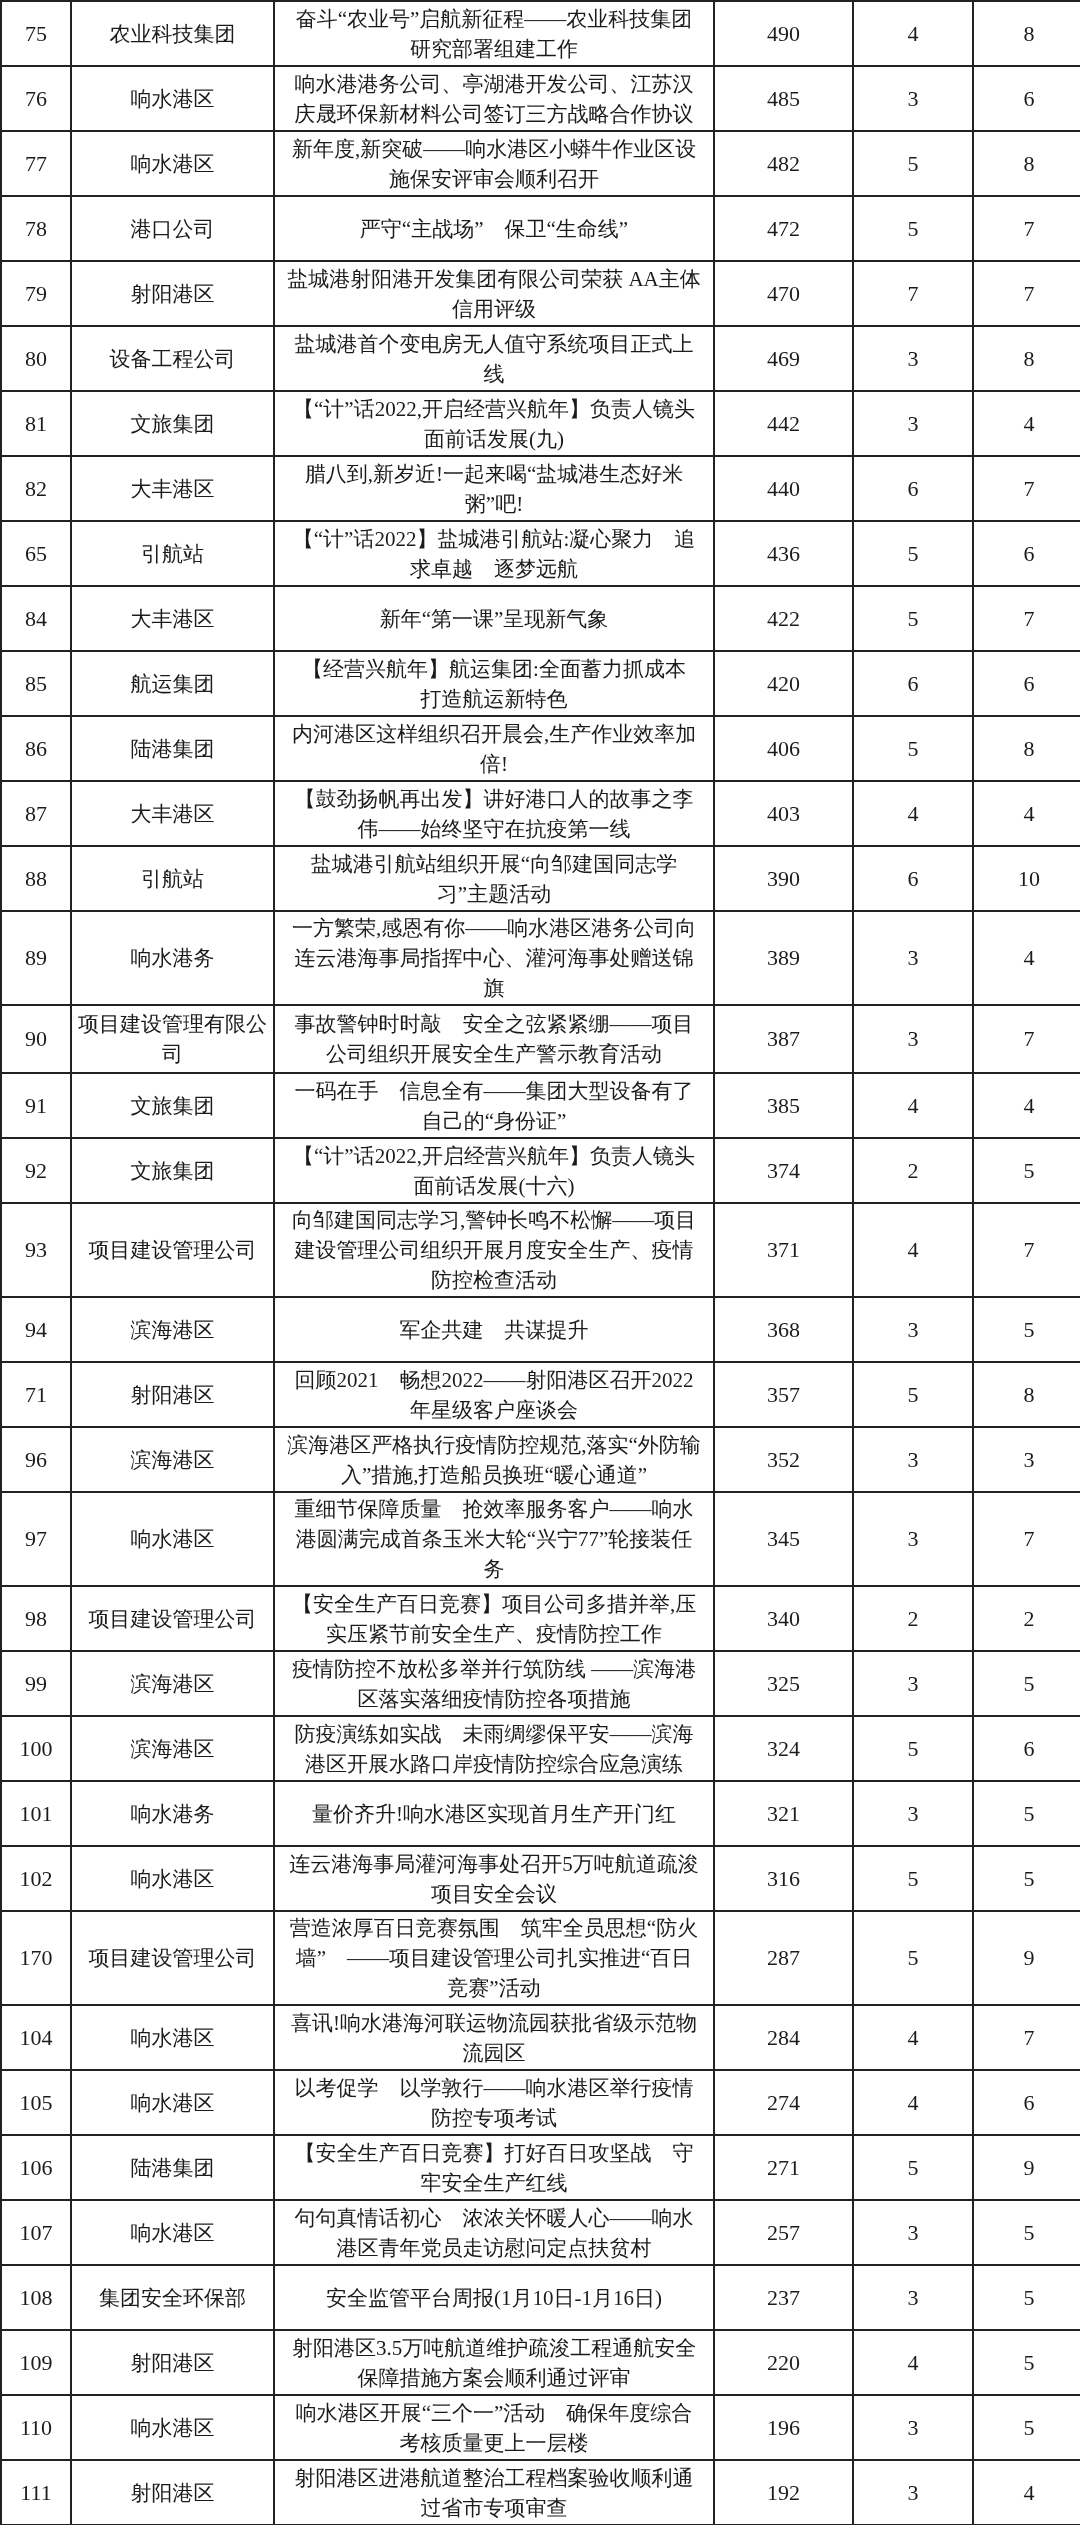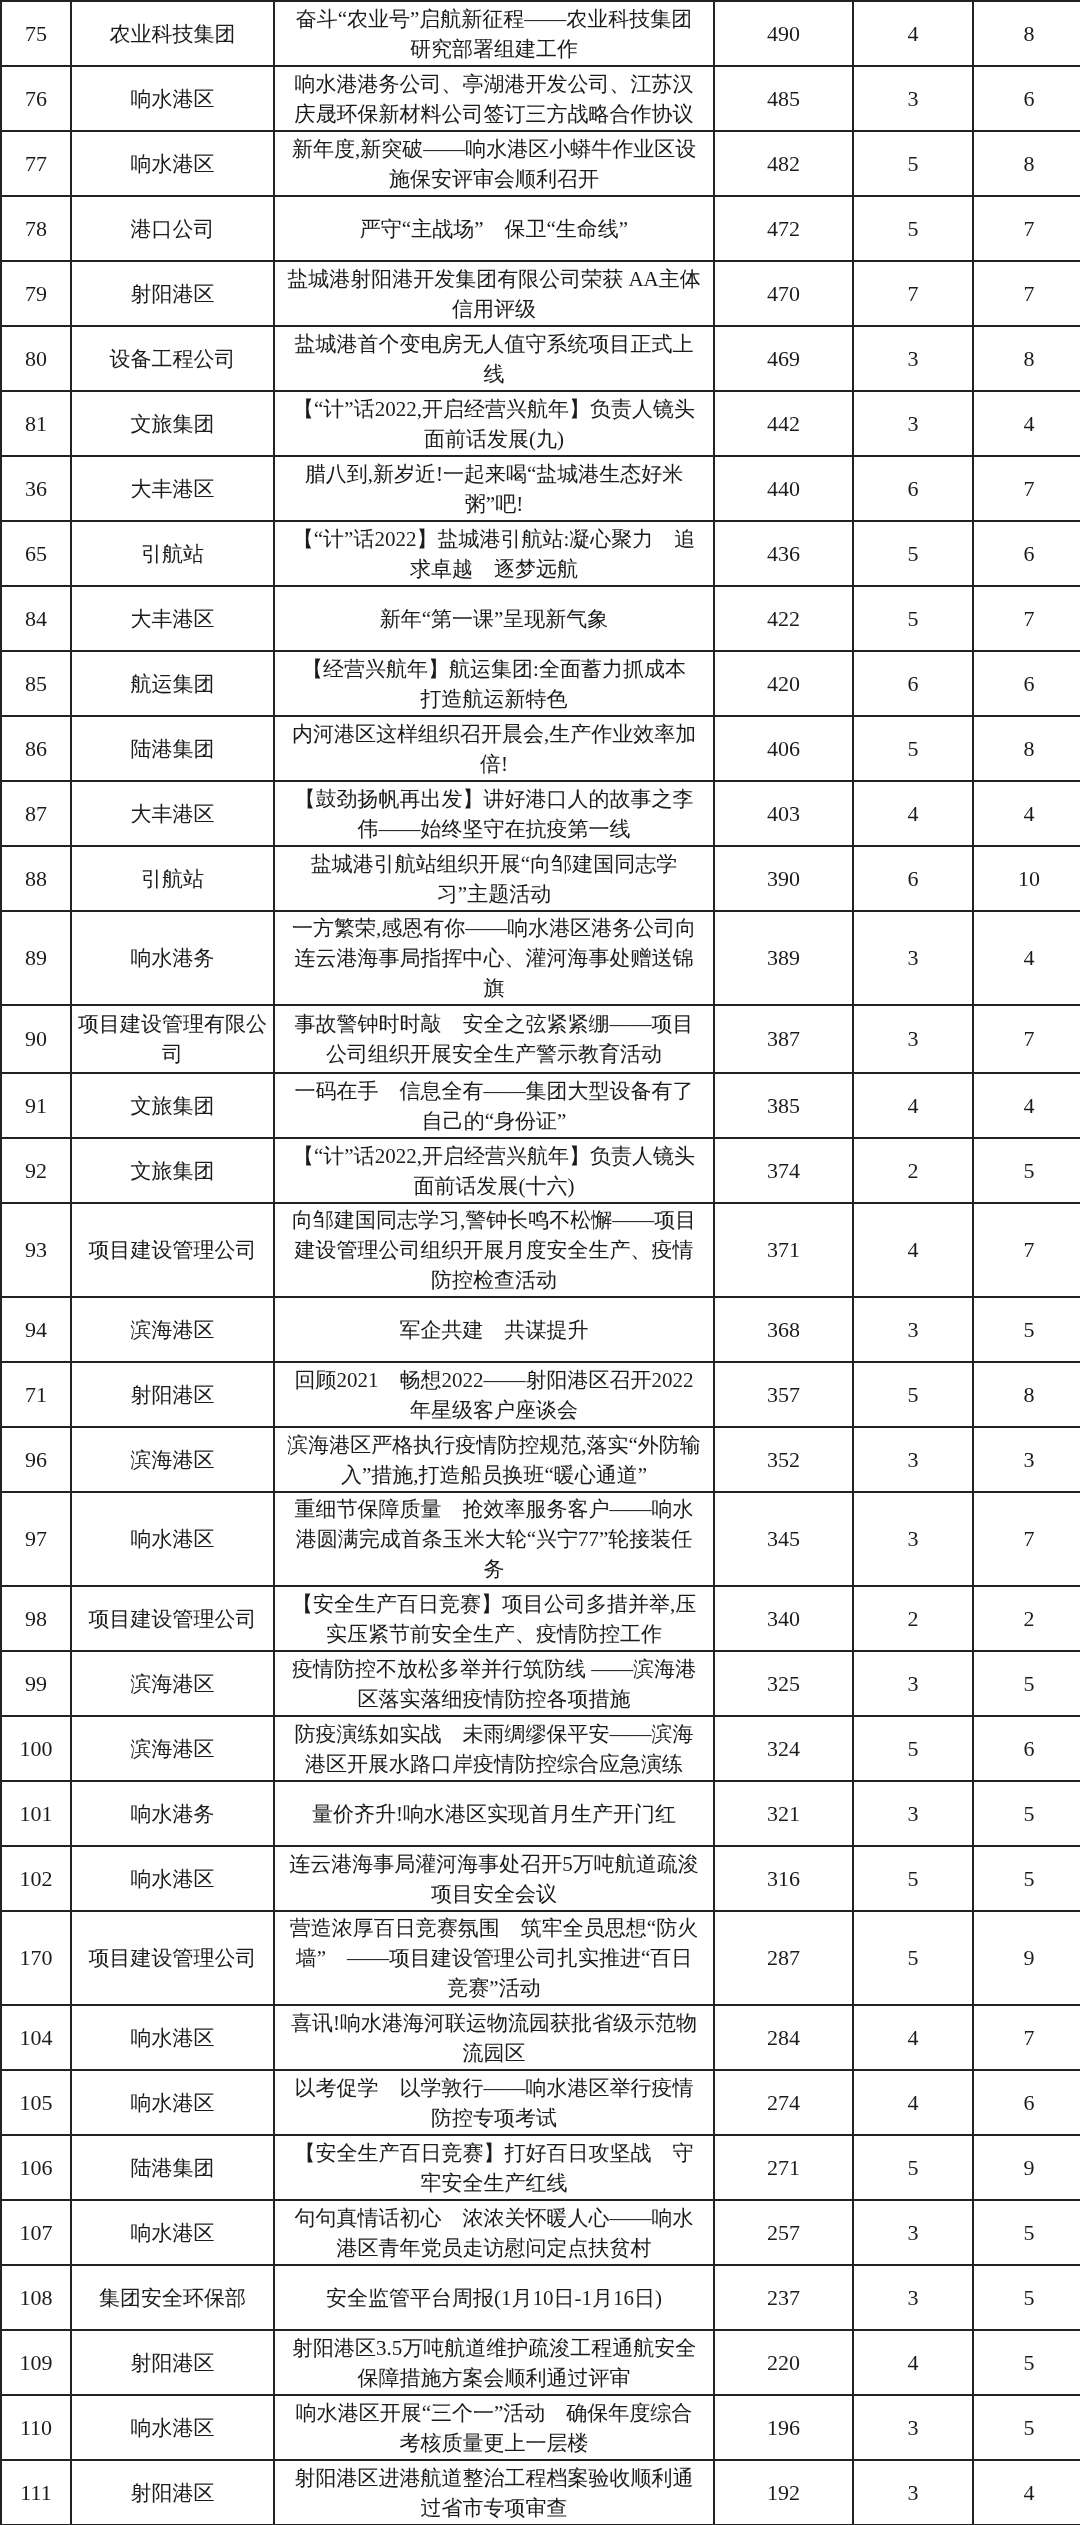--- a/index.html
+++ b/index.html
@@ -115,21 +115,21 @@
   <tr>
     <td class="c-rank">81</td>
     <td class="c-org">文旅集团</td>
     <td class="c-title">【“计”话2022,开启经营兴航年】负责人镜头面前话发展(九)</td>
     <td class="c-num">442</td>
     <td class="c-num">3</td>
     <td class="c-num">4</td>
   </tr>
 
   <tr>
-    <td class="c-rank">36</td>
+    <td class="c-rank">82</td>
     <td class="c-org">大丰港区</td>
     <td class="c-title">腊八到,新岁近!一起来喝“盐城港生态好米粥”吧!</td>
     <td class="c-num">440</td>
     <td class="c-num">6</td>
     <td class="c-num">7</td>
   </tr>
 
   <tr>
     <td class="c-rank">65</td>
     <td class="c-org">引航站</td>

